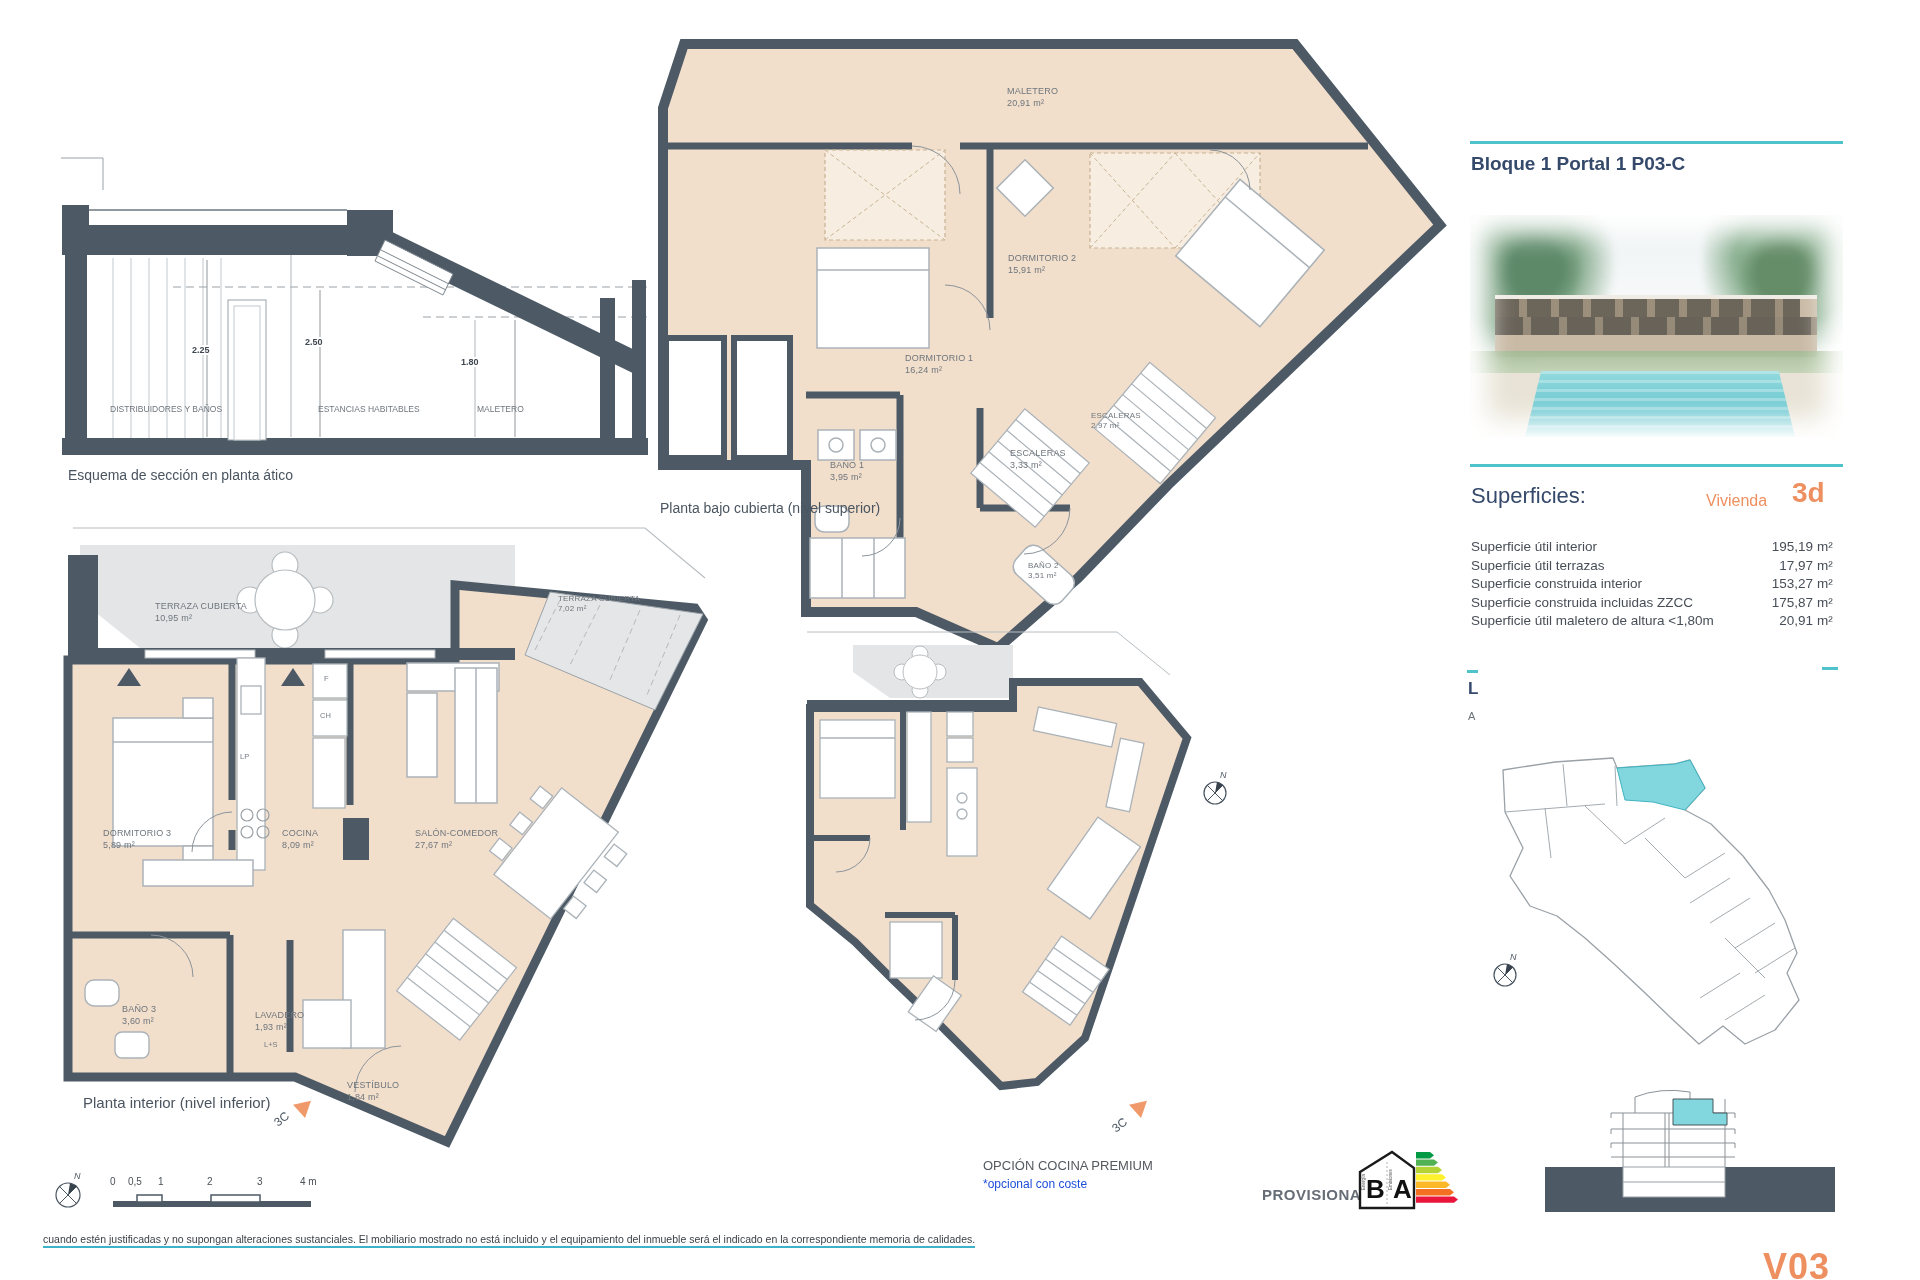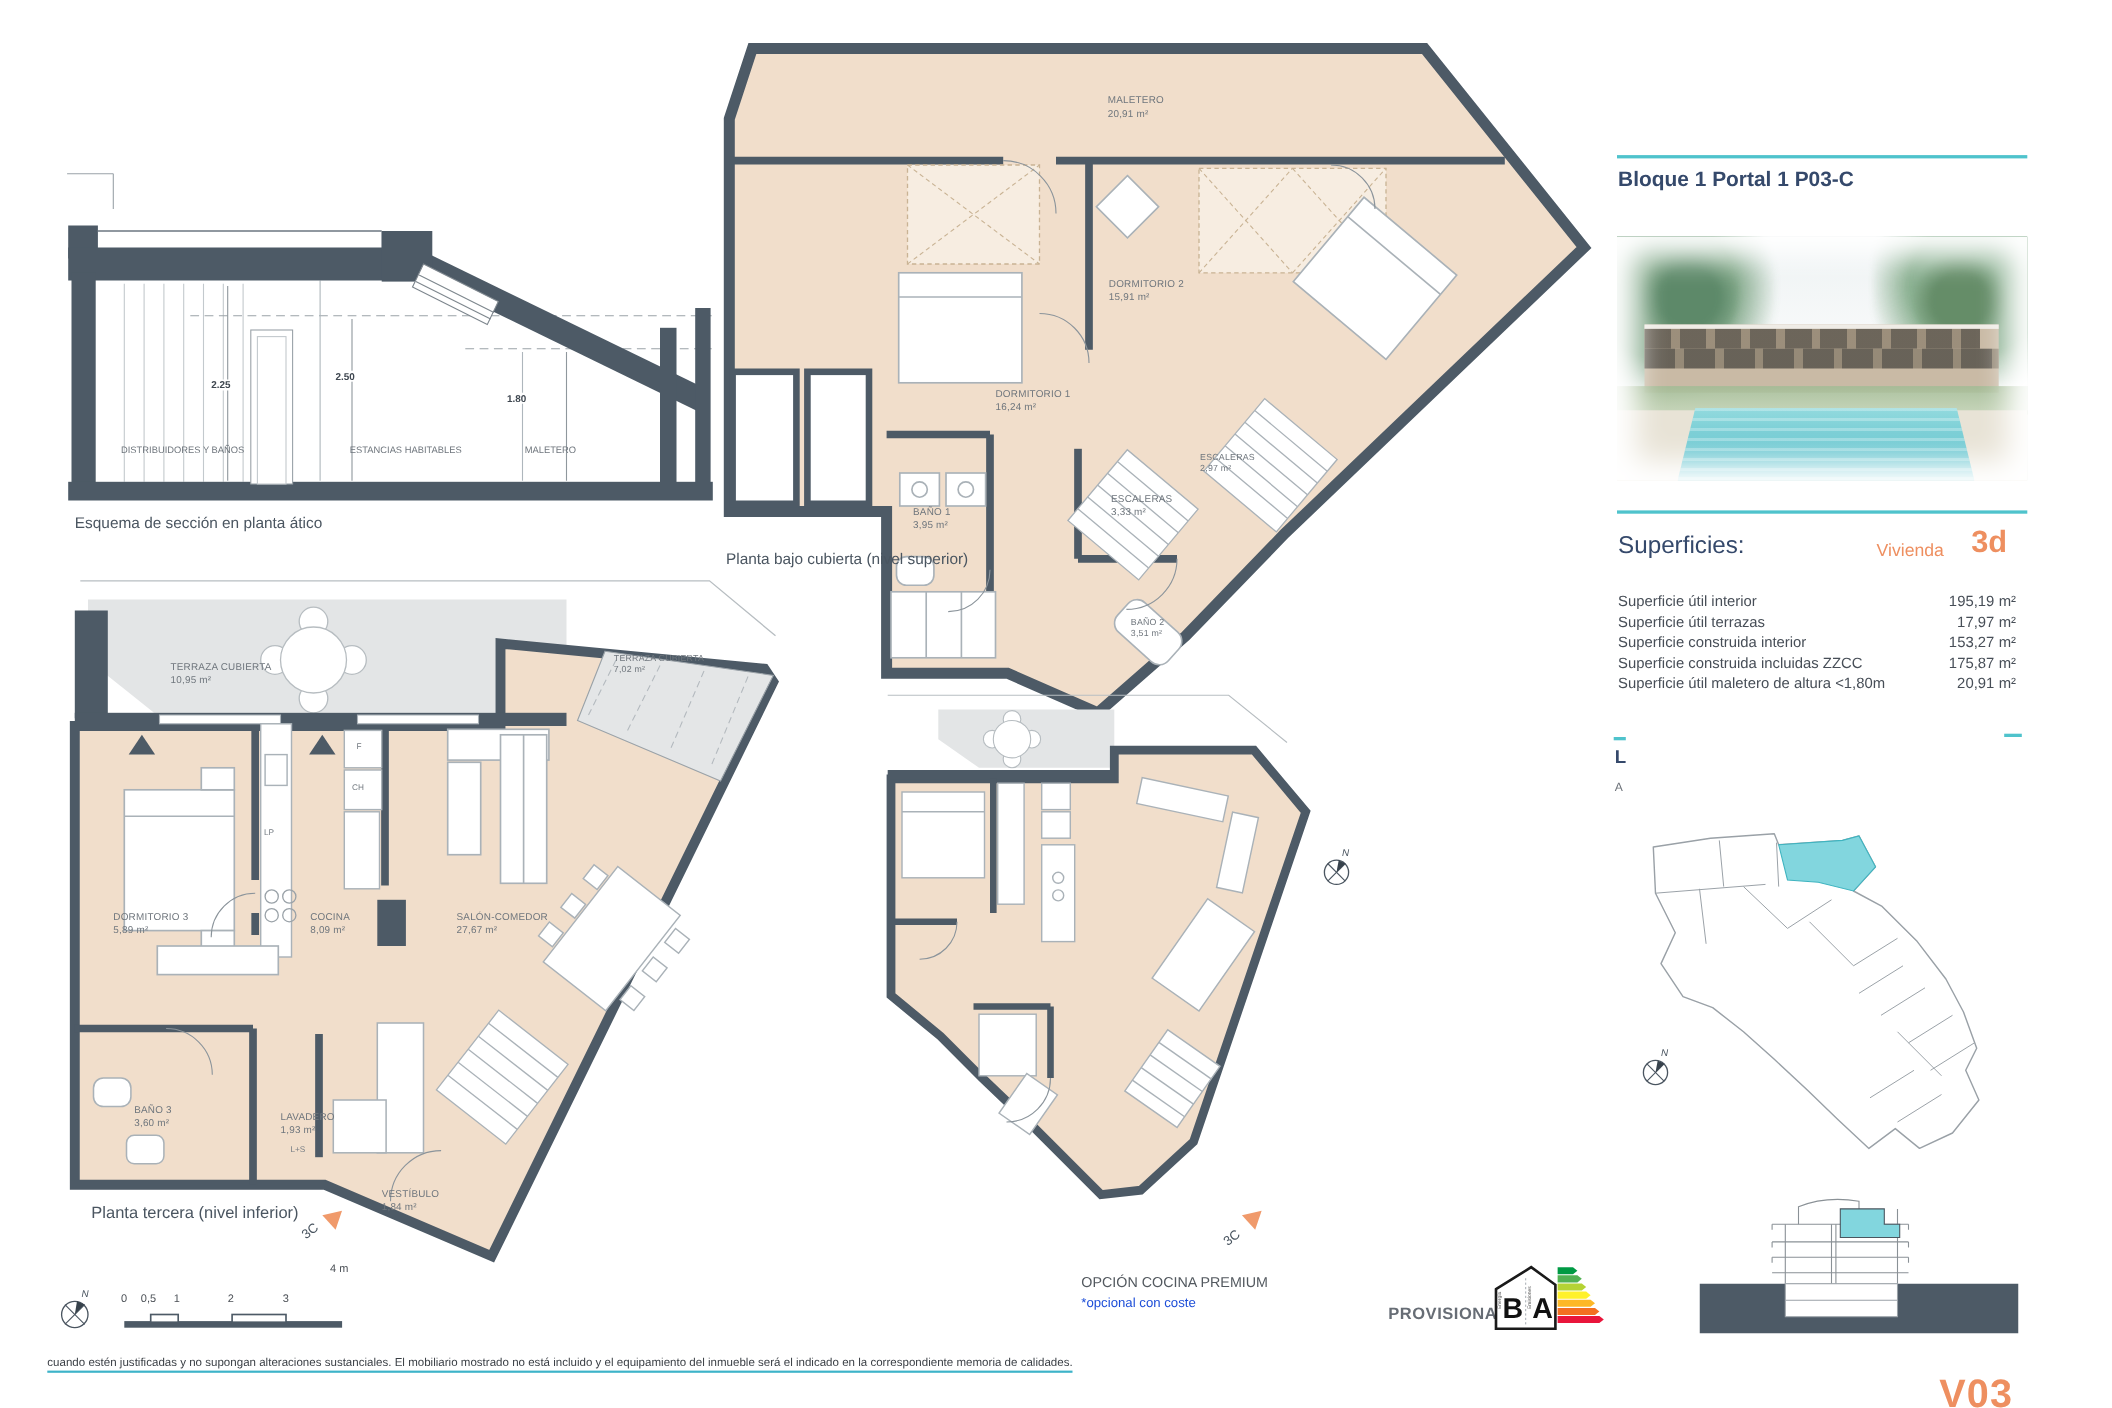--- a/index.html
+++ b/index.html
@@ -312,21 +312,21 @@
   <div class="rlbl" style="left:255px;top:1010px">
     <span>LAVADERO</span><br>
     <span>1,93 m²</span></div>
   <div class="rlbl" style="left:347px;top:1080px">
     <span>VESTÍBULO</span><br>
     <span>1,84 m²</span></div>
   <div class="tag" style="left:324px;top:674px">F</div>
   <div class="tag" style="left:320px;top:711px">CH</div>
   <div class="tag" style="left:240px;top:752px">LP</div>
   <div class="tag" style="left:264px;top:1040px">L+S</div>
-  <div class="cap" style="left:83px;top:1094px;font-size:15px">Planta tercera (nivel inferior)</div>
+  <div class="cap" style="left:83px;top:1094px;font-size:15px">Planta interior (nivel inferior)</div>
   <div class="marker3c" style="left:274px;top:1112px">3C</div>
   <div class="tri3c" style="left:296px;top:1098px"></div>
 
   <svg class="abs" style="left:795px;top:620px" width="400" height="480" viewBox="0 0 400 480">
     <polyline points="12,12 322,12 375,55" fill="none" stroke="#b8bec2" stroke-width="1"></polyline>
     <polygon points="58,25 218,25 218,78 95,78 58,52" fill="#e3e5e6"></polygon>
     <g fill="#fff" stroke="#b7bdc1" stroke-width="1">
       <circle cx="125" cy="34" r="8"></circle>
         <circle cx="125" cy="70" r="8"></circle>
       <circle cx="107" cy="52" r="8"></circle>
@@ -517,21 +517,21 @@
     <circle cx="16" cy="27" r="12" fill="none" stroke="#4a5560" stroke-width="1.2"></circle>
     <line x1="7" y1="36" x2="25" y2="18" stroke="#4a5560" stroke-width="1"></line>
     <line x1="7" y1="18" x2="25" y2="36" stroke="#4a5560" stroke-width="1"></line>
     <polygon points="16,27 25,18 18,15" fill="#37424c"></polygon>
   </svg>
   <div class="stick" style="left:110px;top:1176px">0</div>
   <div class="stick" style="left:128px;top:1176px">0,5</div>
   <div class="stick" style="left:158px;top:1176px">1</div>
   <div class="stick" style="left:207px;top:1176px">2</div>
   <div class="stick" style="left:257px;top:1176px">3</div>
-  <div class="stick" style="left:300px;top:1148px">4 m</div>
+  <div class="stick" style="left:300px;top:1176px">4 m</div>
   <svg class="abs" style="left:110px;top:1192px" width="210" height="18" viewBox="0 0 210 18">
     <rect x="3" y="9" width="198" height="6" fill="#4d5a66"></rect>
     <rect x="27" y="3" width="25" height="7" fill="#ffffff" stroke="#4d5a66" stroke-width="1.5"></rect>
     <rect x="101" y="3" width="49" height="7" fill="#ffffff" stroke="#4d5a66" stroke-width="1.5"></rect>
   </svg>
 
   <div class="foot" style="left:43px;top:1233px"><span class="foot2">cuando estén justificadas y no supongan alteraciones sustanciales. El mobiliario mostrado no está incluido y el equipamiento del inmueble será el indicado en la correspondiente memoria de calidades.</span></div>
   <div class="ver" style="left:1763px;top:1246px">V03</div>
 
 </div>

